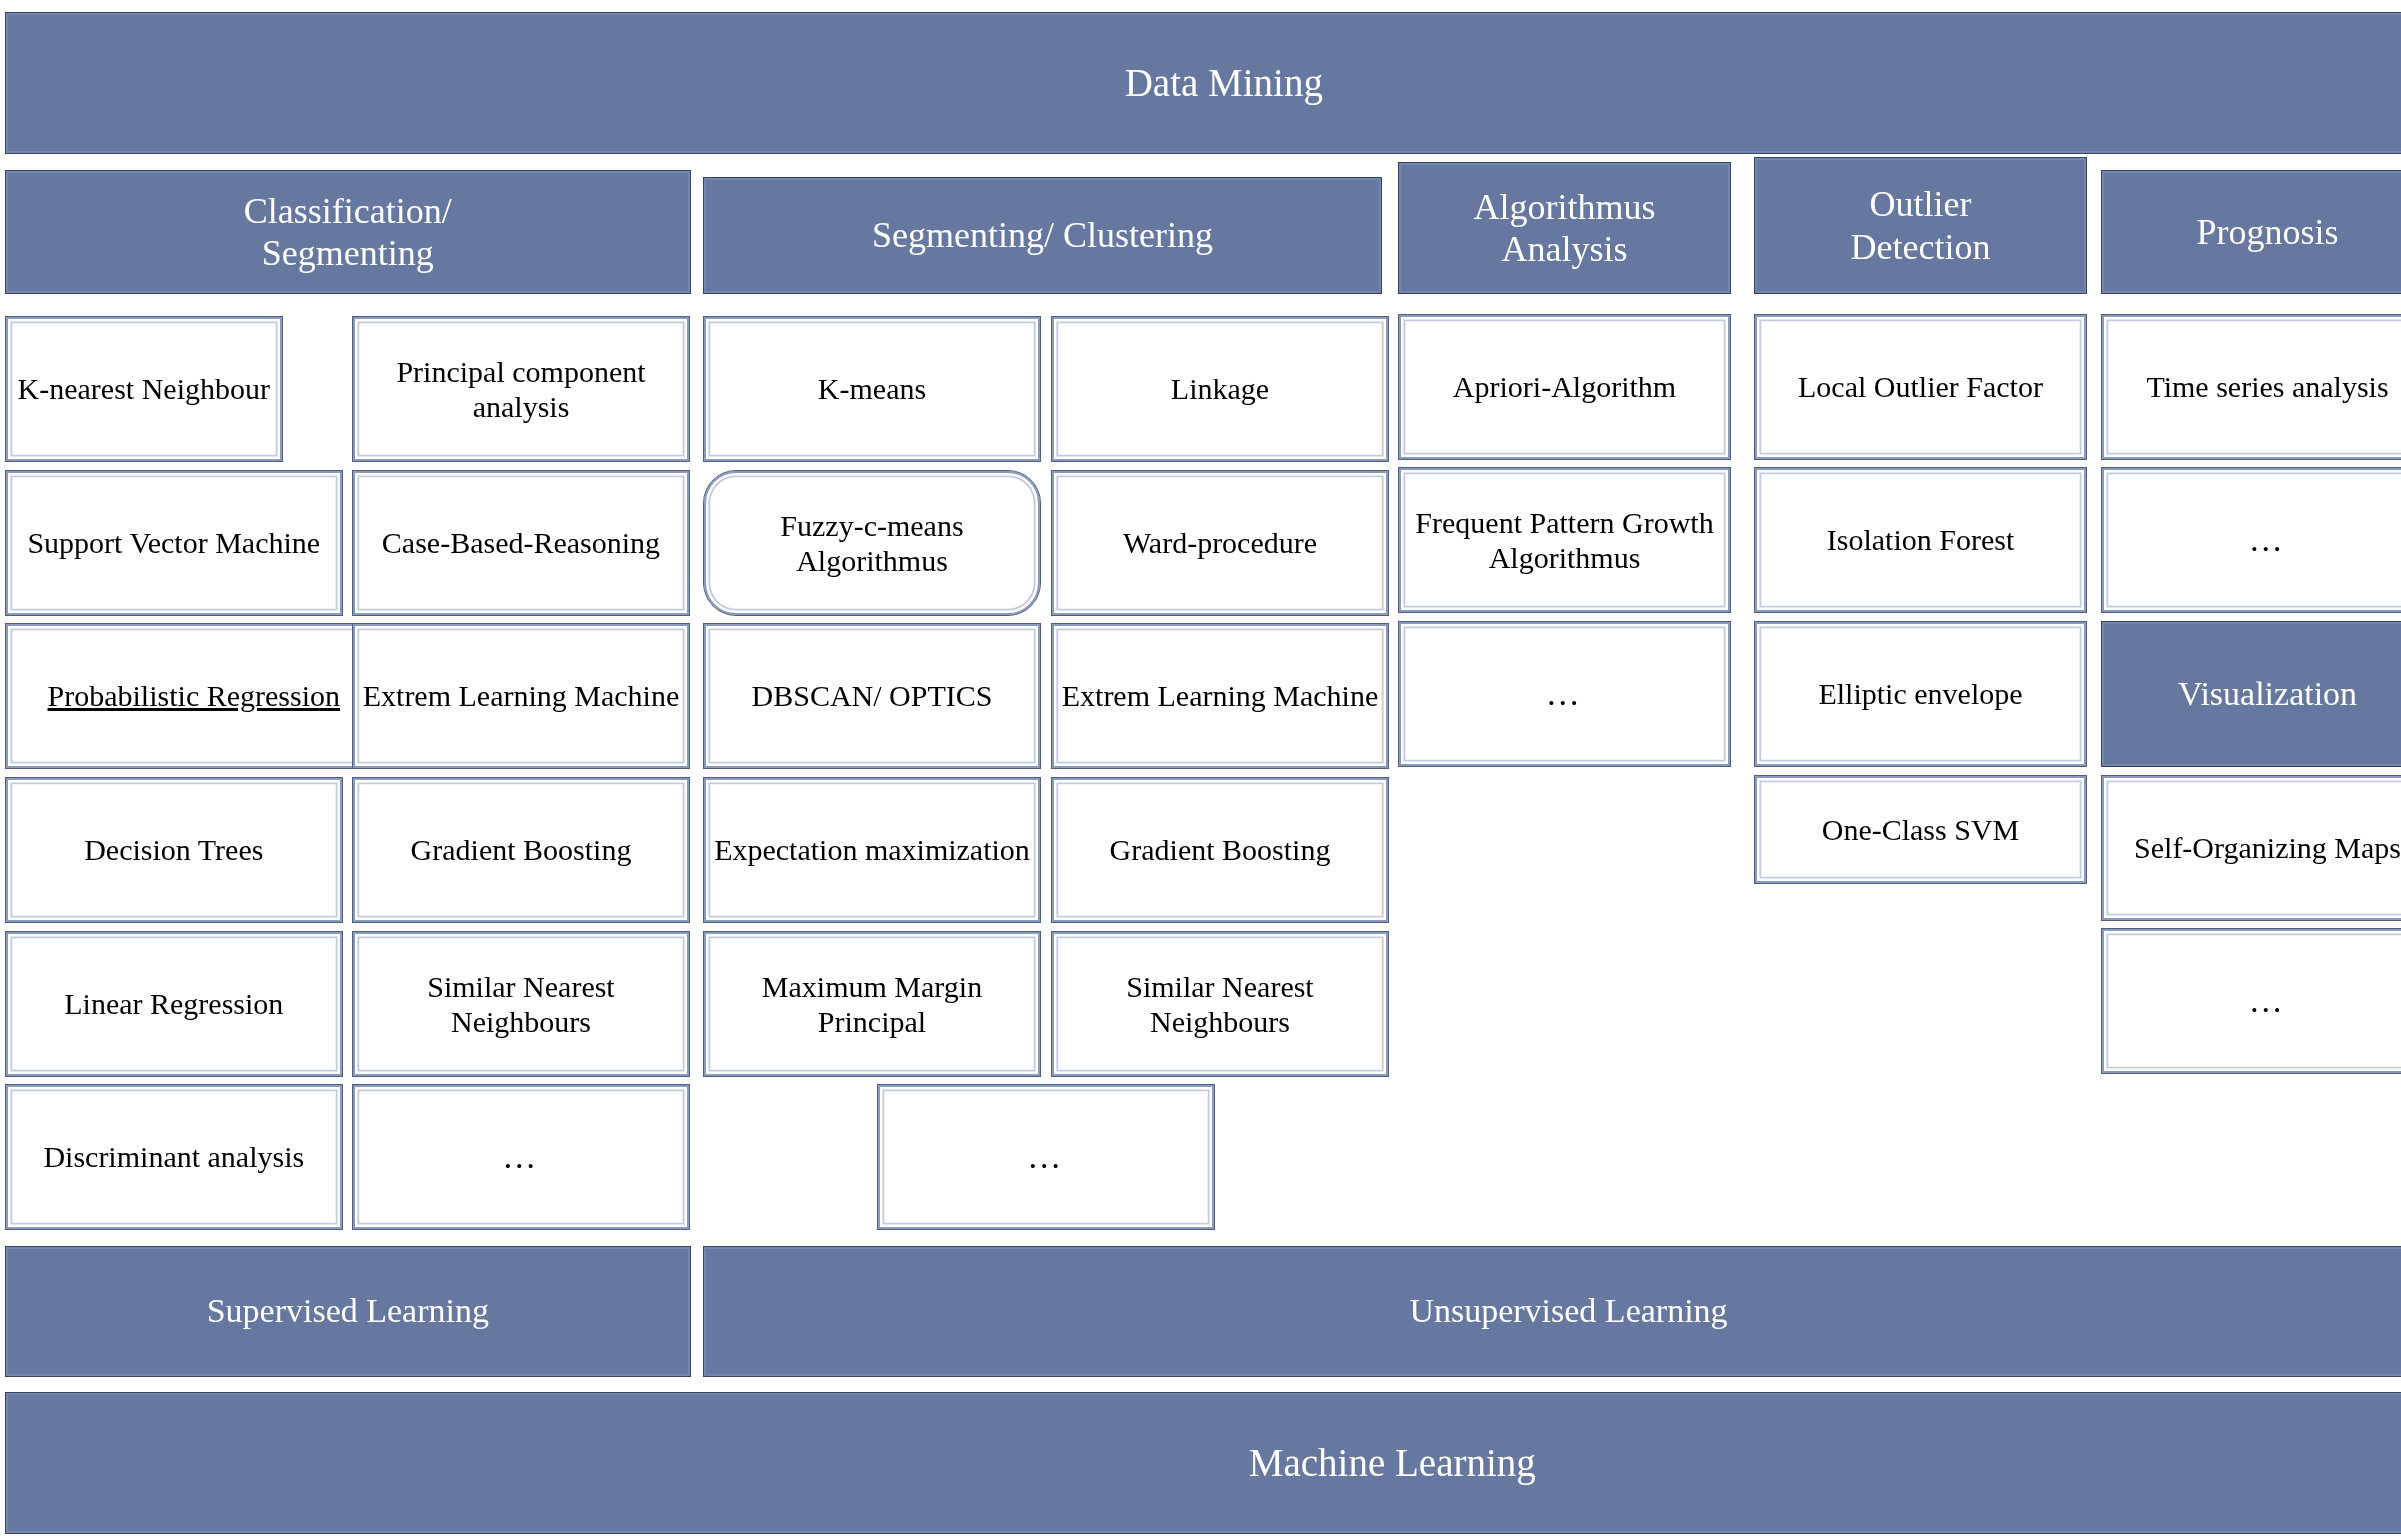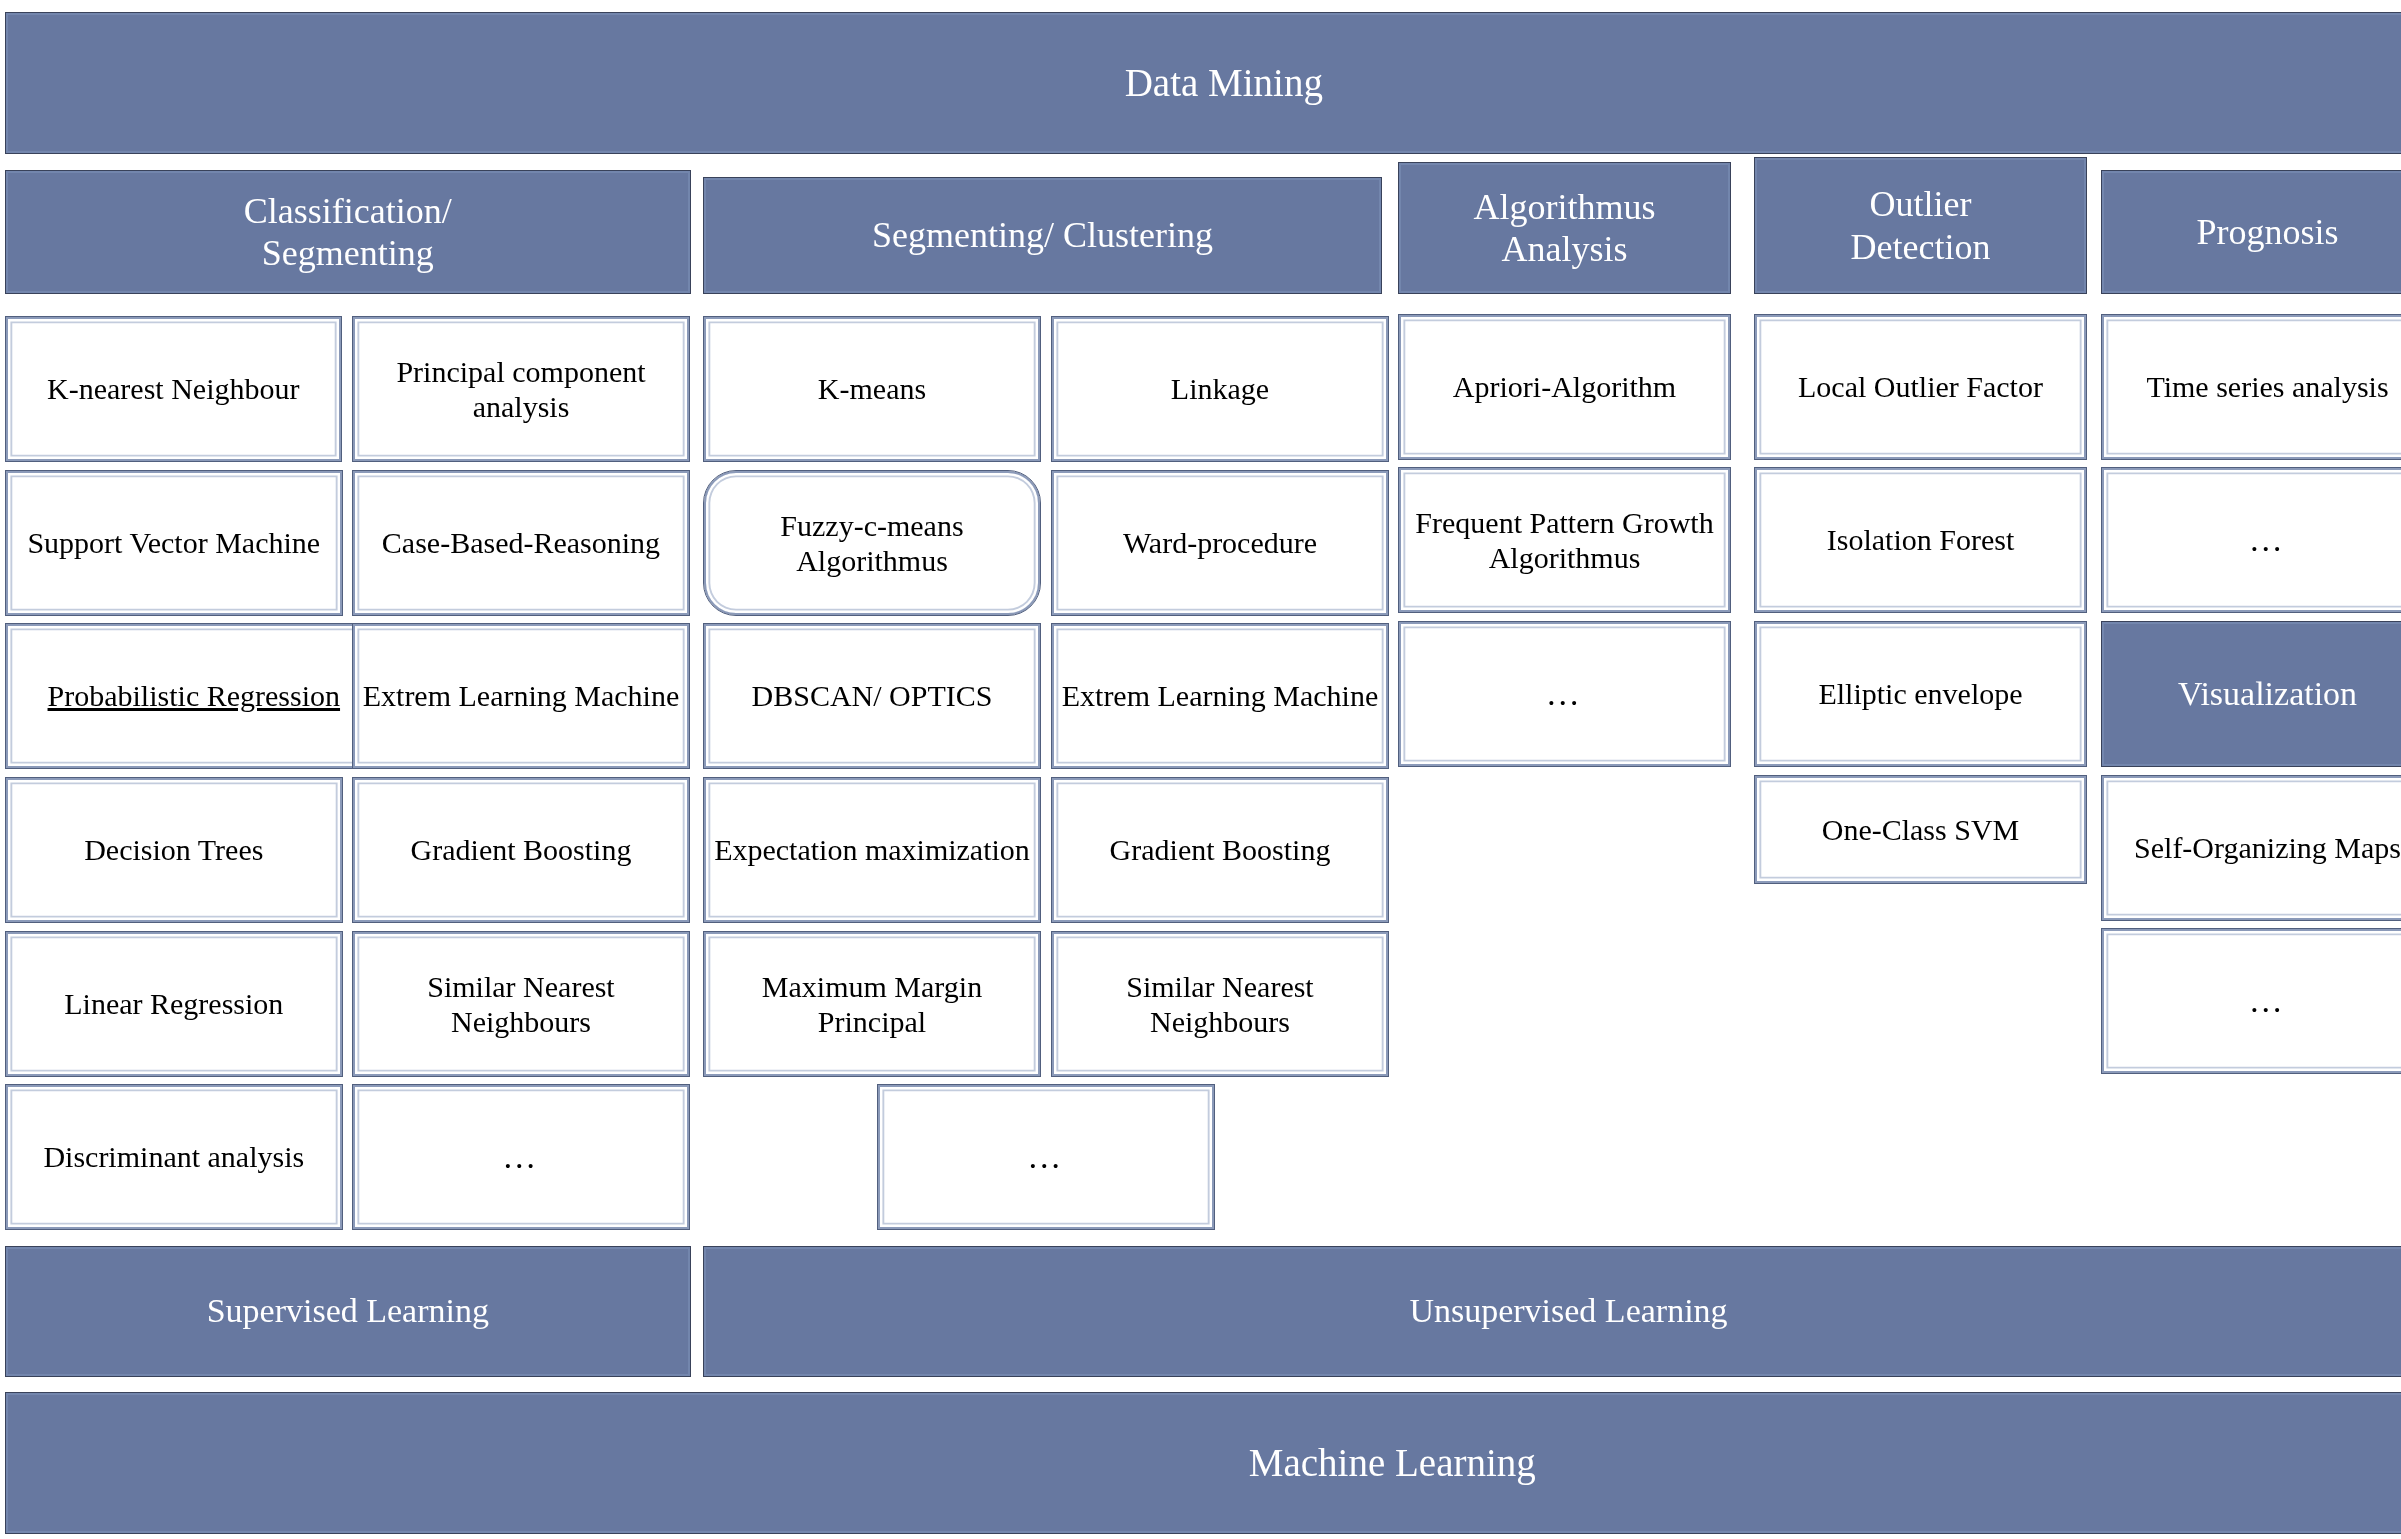--- a/index.html
+++ b/index.html
@@ -87,21 +87,21 @@
     <span>
       <span>Outlier</span><br>
       <span>Detection</span>
     </span>
   </div>
 
   <div class="bx fill t-head" style="left:2102px;top:171px;width:331px;height:122px;">
     <span>Prognosis</span>
   </div>
 
-  <div class="bx leaf inner2 t-leaf" style="left:5.8px;top:317px;width:335px;height:144px;">
+  <div class="bx leaf inner2 t-leaf" style="left:5.8px;top:317px;width:276px;height:144px;">
     <span>K-nearest Neighbour</span>
   </div>
   <div class="bx leaf inner2 t-leaf" style="left:5.8px;top:471px;width:336px;height:144px;">
     <span>Support Vector Machine</span>
   </div>
   <div class="bx leaf inner2 t-leaf" style="left:5.8px;top:624px;width:376px;height:144px;text-decoration:underline;">
     <span>Probabilistic Regression</span>
   </div>
   <div class="bx leaf inner2 t-leaf" style="left:5.8px;top:778px;width:336px;height:144px;">
     <span>Decision Trees</span>

